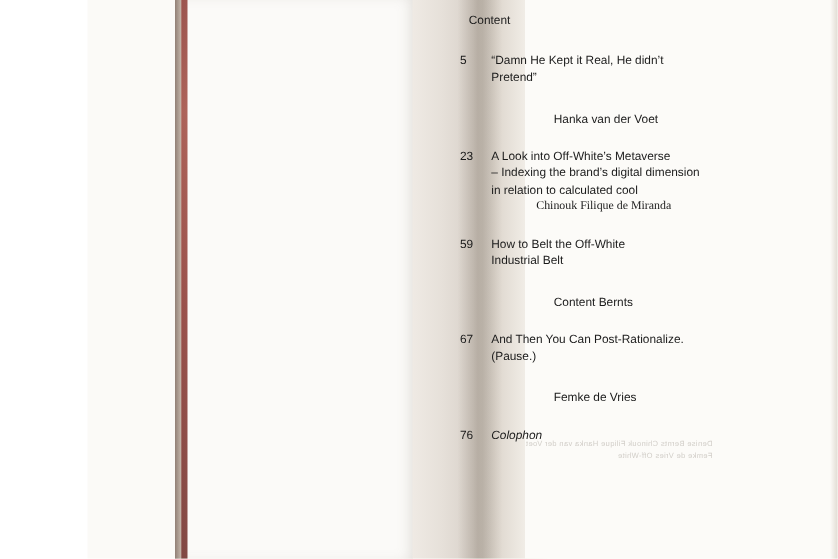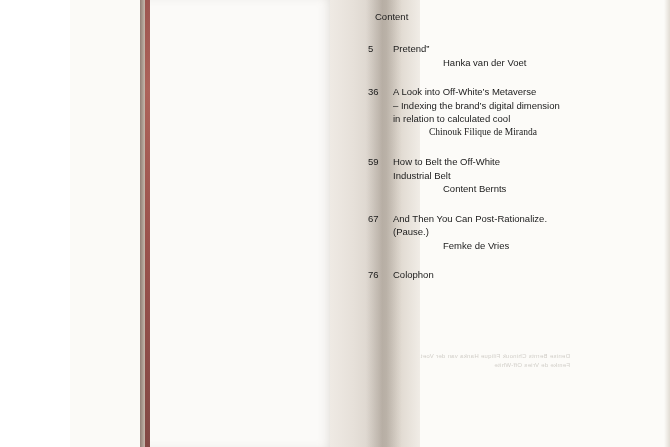--- a/index.html
+++ b/index.html
@@ -156,23 +156,25 @@
   .entry-author {
     margin: 0;
     padding-left: 30px;
   }
   .entry-author.wide {
     padding-left: 36px;
     font-family: Liberation Serif, serif;
   }
   .entry-author.narrow {
     padding-left: 50px;
+    margin-top: 20px;
   }
   .entry.no-author .entry-body {
     font-size: 9.5px;
+    font-style: italic;
   }
 </style>
 </head>
 <body>
 
 <div class="scan">
 
   <div class="bg-left"></div>
   <div class="bg-right"></div>
 
@@ -190,27 +192,28 @@
   </div>
 
   <div class="bleed">Denise Bernts    Chinouk Filique    Hanka van der Voet    Femke de Vries    Off-White</div>
 
   <div class="toc">
     <p class="toc-header">Content</p>
 
     <div class="entry">
       <div class="entry-page">5</div>
       <div class="entry-body">
+        <p class="entry-title">“Damn He Kept it Real, He didn’t</p>
         <p class="entry-title">Pretend”</p>
         <p class="entry-author narrow">Hanka van der Voet</p>
       </div>
     </div>
 
     <div class="entry">
-      <div class="entry-page">36</div>
+      <div class="entry-page">23</div>
       <div class="entry-body">
         <p class="entry-title">A Look into Off-White’s Metaverse</p>
         <p class="entry-title">– Indexing the brand’s digital dimension</p>
         <p class="entry-title">in relation to calculated cool</p>
         <p class="entry-author wide">Chinouk Filique de Miranda</p>
       </div>
     </div>
 
     <div class="entry">
       <div class="entry-page">59</div>

